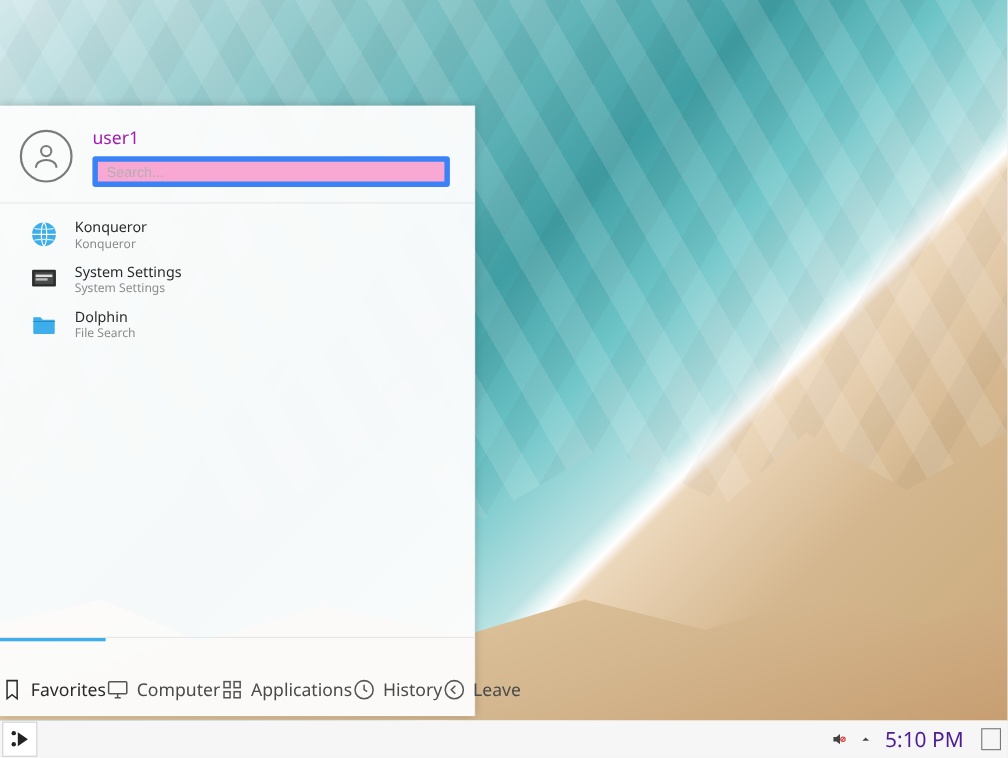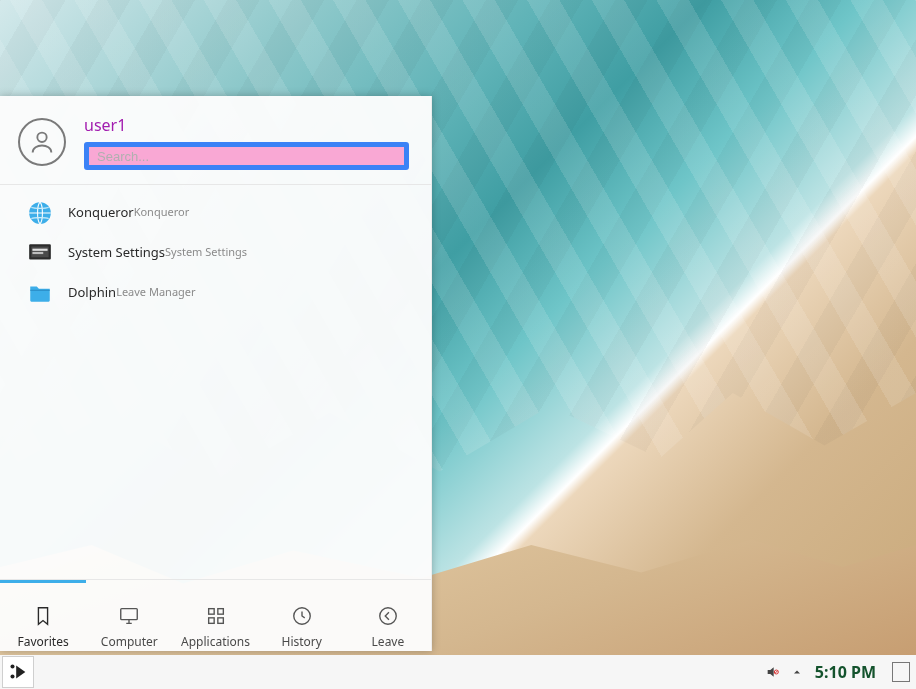--- a/index.html
+++ b/index.html
@@ -94,34 +94,34 @@
       align-items: center;
       gap: 14px;
       padding: 6px 14px 6px 26px;
       cursor: pointer;
     }
     .fav-icon {
       width: 28px; height: 28px;
       flex-shrink: 0;
       display: flex; align-items: center; justify-content: center;
     }
-    .fav-text { display: flex; flex-direction: row; line-height: 1.2; }
+    .fav-text { display: flex; flex-direction: column; line-height: 1.2; }
     .fav-title { font-size: 13px; color: #2a2a2a; }
     .fav-sub   { font-size: 11px; color: #8a8a8a; }
 
     .tabs {
       display: flex;
       border-top: 1px solid #e7e7e7;
       height: 72px;
     }
     .tab {
       flex: 1;
-      display: flex; flex-direction: column; align-items: center; justify-content: center;
+      display: flex; flex-direction: row; align-items: center; justify-content: center;
       gap: 6px;
-      font-size: 12px;
+      font-size: 16px;
       color: #4a4a4a;
       cursor: pointer;
       border-top: 3px solid transparent;
       padding-top: 20px;
     }
     .tab.active { border-top-color: #3daee9; color: #2a2a2a; }
     .tab-icon { width: 22px; height: 22px; color: #555; }
     .tab.active .tab-icon { color: #2a2a2a; }
 
     
@@ -149,24 +149,23 @@
       display: flex; align-items: center; gap: 10px;
       padding-right: 6px;
       height: 100%;
     }
     .tray-icon {
       color: #444;
       display: flex; align-items: center; justify-content: center;
       cursor: pointer;
     }
     .clock {
-      font-size: 16px;
-      color: #14532d;
+      font-size: 19px;
+      color: #4c1d95;
       padding: 0 2px;
-      font-weight: bold;
     }
     .show-desktop {
       width: 18px; height: 20px;
       border: 1px solid #777;
       margin-left: 4px;
       cursor: pointer;
     }
     svg { display: block; }
   </style>
 </head>
@@ -222,21 +221,21 @@
 
     <div class="fav-item">
       <div class="fav-icon">
         <svg viewBox="0 0 24 24" width="26" height="26">
           <path d="M3 6h6l2 2h10v11a1 1 0 0 1-1 1H4a1 1 0 0 1-1-1V6z" fill="#3daee9"></path>
           <path d="M3 9h18v1H3z" fill="#2b8cc4"></path>
         </svg>
       </div>
       <div class="fav-text">
         <span class="fav-title">Dolphin</span>
-        <span class="fav-sub">Leave Manager</span>
+        <span class="fav-sub">File Search</span>
       </div>
     </div>
 
 
   </div>
 
   <div class="tabs">
     <div class="tab active">
       <span class="tab-icon">
         <svg viewBox="0 0 24 24" width="22" height="22" fill="none" stroke="currentColor" stroke-width="1.5">

